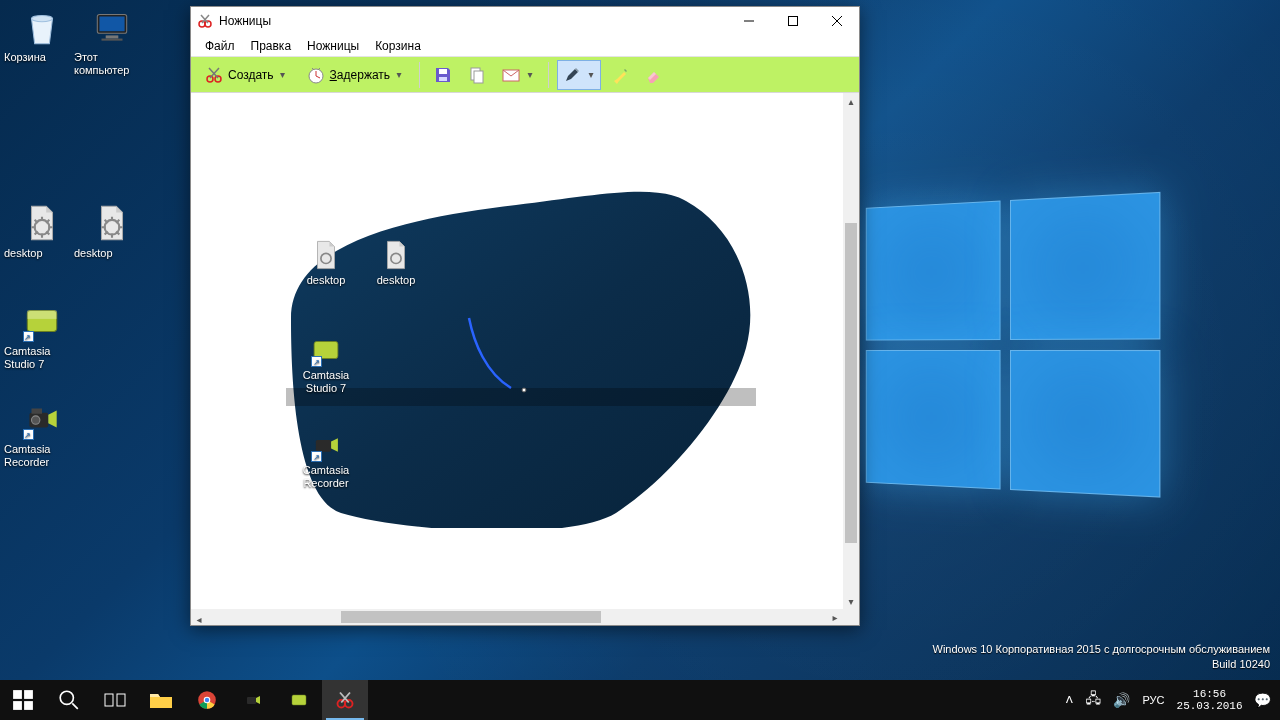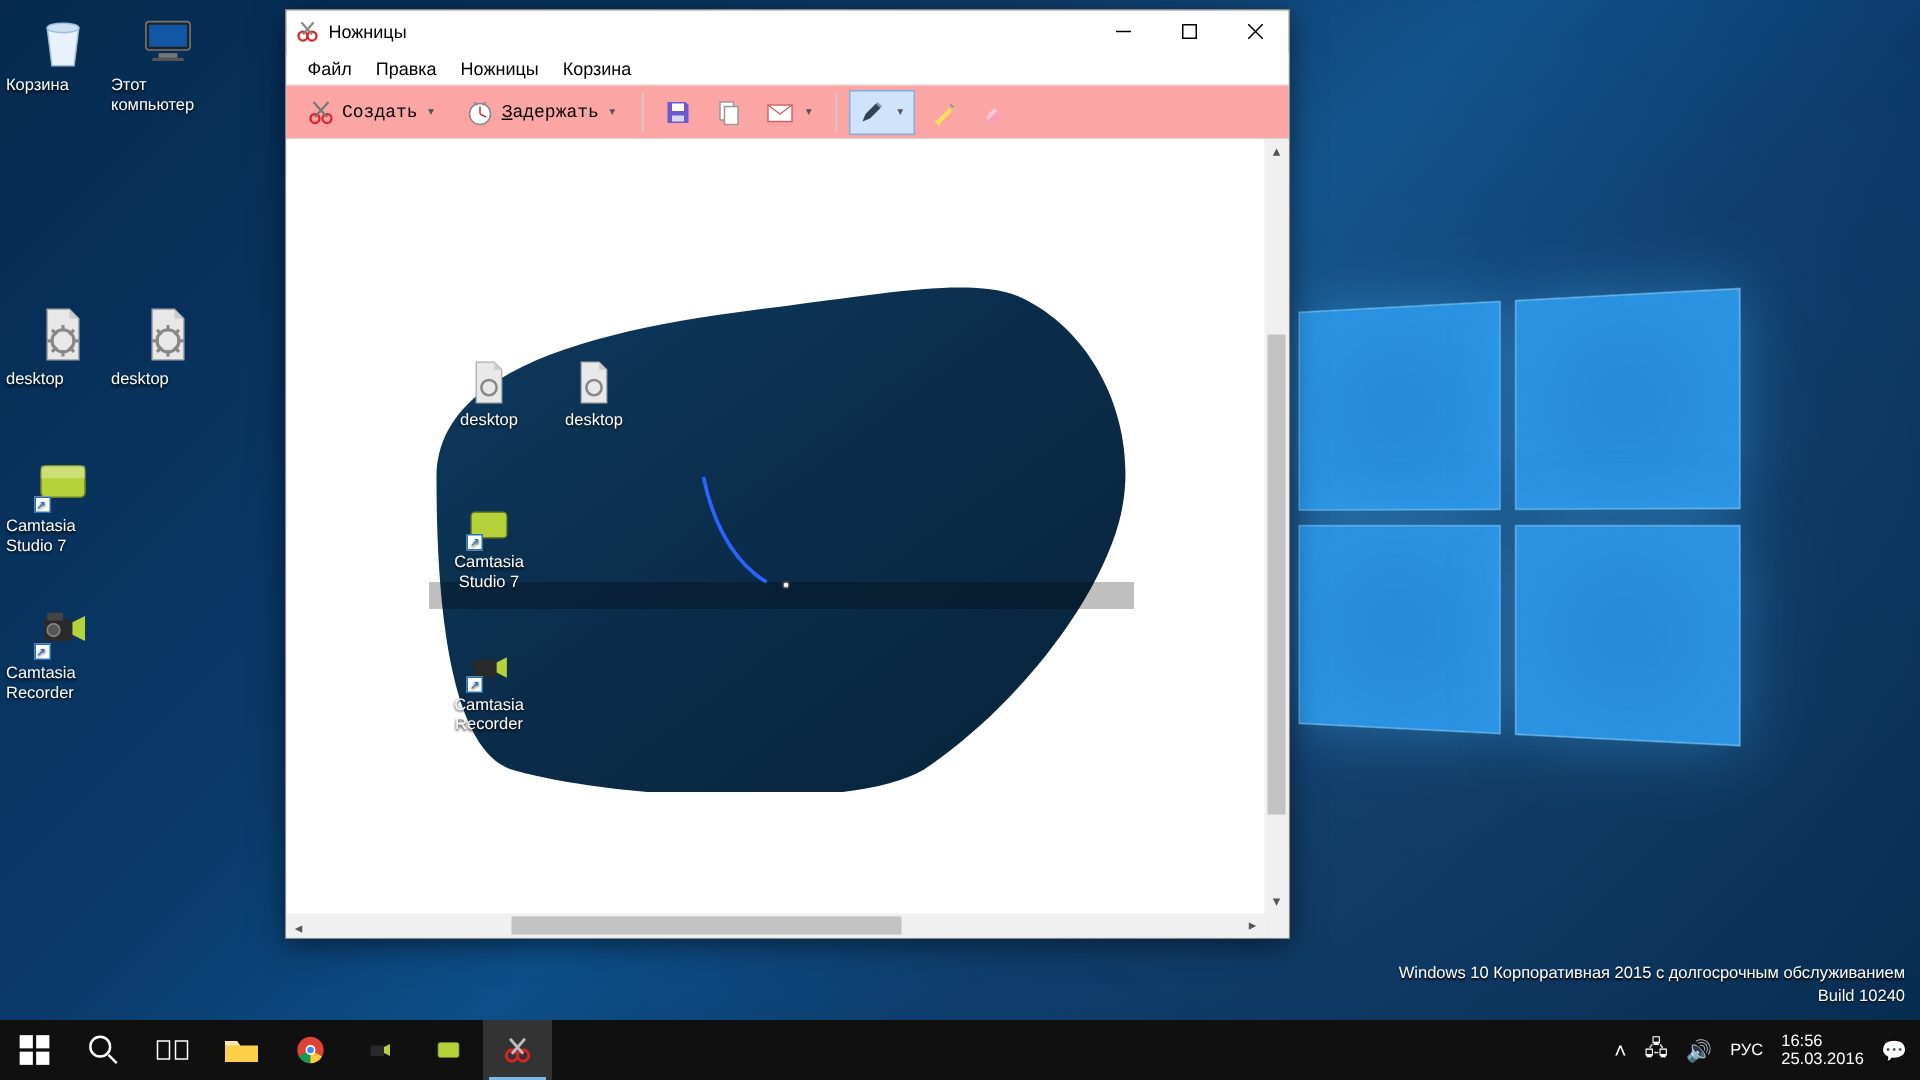--- a/index.html
+++ b/index.html
@@ -49,35 +49,35 @@
     position: absolute; left:0; right:0; bottom:0; height: 40px; background:#101010;
     display:flex; align-items:center; color:#fff;
   }
   .tb-btn { width: 46px; height: 40px; display:flex; align-items:center; justify-content:center; }
   .tb-btn svg { width: 22px; height: 22px; }
   .tb-app { width: 46px; height:40px; display:flex; align-items:center; justify-content:center; position:relative; }
   .tb-app.active::after { content:""; position:absolute; left:4px; right:4px; bottom:0; height:2px; background:#76b9ed; }
   .tb-app.active { background:#333; }
   .tray { margin-left:auto; display:flex; align-items:center; gap:12px; padding-right:8px; font-size:11px; }
   .tray .glyph { font-size:14px; }
-  .clock { line-height:1.1; }
+  .clock { text-align:center; line-height:1.1;font-family:Liberation Mono, monospace; }
 
   
   .window {
     position: absolute; left: 190px; top: 6px; width: 670px; height: 620px;
     background: #fff; border: 1px solid #8a8a8a; box-shadow: 0 4px 18px rgba(0,0,0,0.5);
     display:flex; flex-direction:column;
   }
   .titlebar { height: 28px; display:flex; align-items:center; padding-left:6px; font-size:12px; }
   .titlebar .ticon { width:16px; height:16px; margin-right:6px; }
   .win-controls { margin-left:auto; display:flex; }
   .win-controls .wc { width:44px; height:28px; display:flex; align-items:center; justify-content:center; }
   .menubar { height:22px; display:flex; align-items:center; gap:4px; padding-left:8px; font-size:12px; background:#fff; border-bottom:1px solid #e4e4e4;}
   .menubar span { padding:2px 6px; }
-  .toolbar { height:36px; display:flex; align-items:center; padding:0 6px; gap:4px; background:#fca5a5; border-bottom:1px solid #d8d8d8;font-family:Liberation Mono, monospace;}
+  .toolbar { height:36px; display:flex; align-items:center; padding:0 6px; gap:4px; background:#bef264; border-bottom:1px solid #d8d8d8;}
   .tbtn { height:30px; display:flex; align-items:center; gap:4px; padding:0 6px; font-size:12px; border:1px solid transparent; }
   .tbtn.iconbtn { padding:0 4px; }
   .tbtn.sel { background:#cfe4fb; border-color:#7eb0e4; }
   .tbtn .ic16 { width:20px; height:20px; display:flex; align-items:center; justify-content:center; }
   .sep { width:1px; height:26px; background:#cfcfcf; margin:0 4px; }
   .drop { width:10px; text-align:center; color:#555; font-size:10px; }
 
   
   .content-wrap { flex:1; position:relative; background:#fff; }
   .content { position:absolute; inset:0 16px 16px 0; overflow:hidden; background:#fff; }

